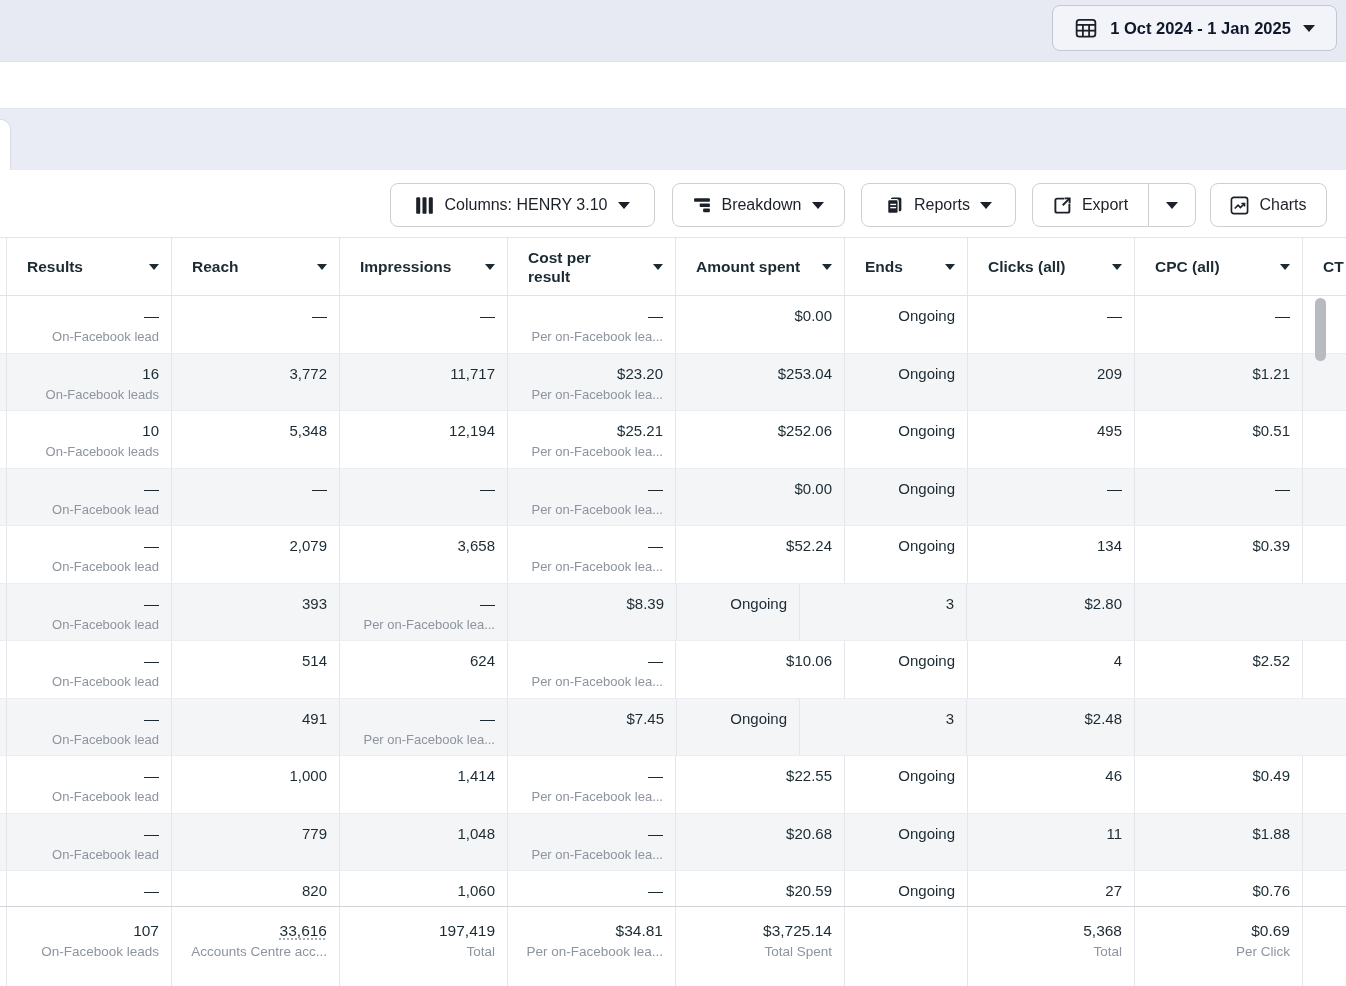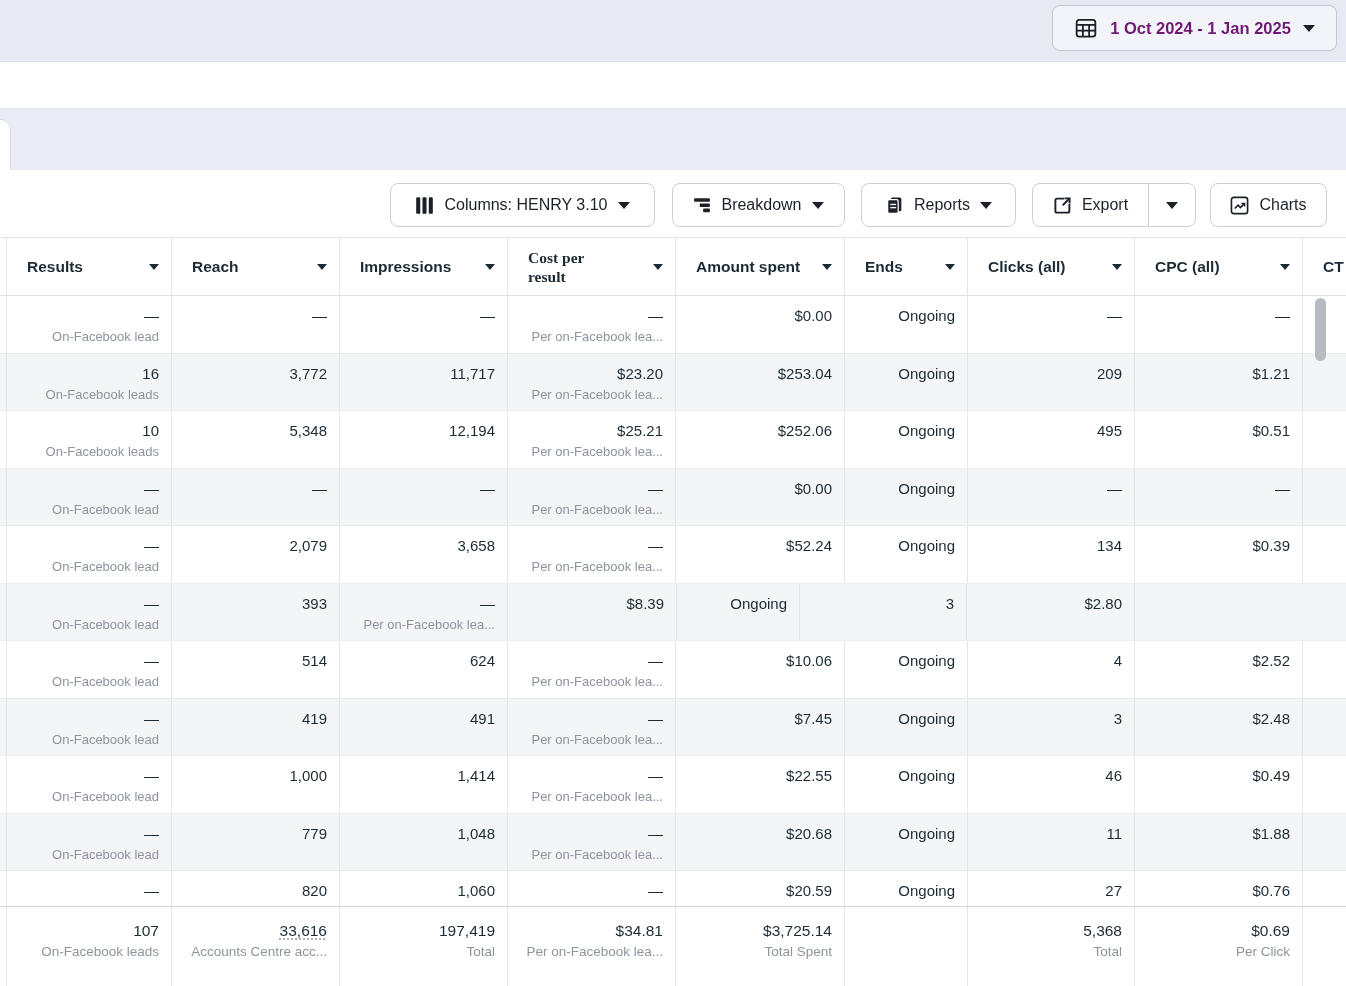--- a/index.html
+++ b/index.html
@@ -10,21 +10,21 @@
     background:var(--banner,#e8eaf3); border-bottom:1px solid #dfe2ec; }
   .band-white { position:absolute; left:0; top:62px; width:1346px; height:46px; background:#fff; }
   .band-mid { position:absolute; left:0; top:108px; width:1346px; height:62px;
     background:var(--sub-banner,#e9ecf4); border-top:1px solid #e2e4ee; }
   .left-tab { position:absolute; left:0; top:10px; width:11px; height:52px;
     background:#fff; border-top-right-radius:10px; border-top:1px solid #d9dce5; border-right:1px solid #d9dce5; }
 
   .date-btn { position:absolute; top:5px; left:1052px; width:285px; height:46px;
     background:#f3f4f9; border:1px solid #c2c6d1; border-radius:8px;
     display:flex; align-items:center; justify-content:center; gap:12px;
-    font-family:inherit; font-size:16.5px; font-weight:700; color:#701a75; cursor:pointer; }
+    font-family:inherit; font-size:16.5px; font-weight:700; color:#0f172a; cursor:pointer; }
   .date-btn svg { display:block; }
 
   .toolbar { position:absolute; left:0; top:170px; width:1346px; height:67px; background:#fff;padding-left:41px; }
   .tbtn { position:absolute; top:13px; height:44px; background:#fff; border:1px solid #ccd0d5;
     border-radius:8px; display:flex; align-items:center; justify-content:center; gap:10px;
     font-family:inherit; font-size:16px; font-weight:500; color:#1c2028; cursor:pointer; }
   .tbtn svg { display:block; flex:none; }
   .btn-columns { left:390px; width:265px; }
   .btn-breakdown { left:672px; width:173px; }
   .btn-reports { left:861px; width:155px; }
@@ -41,21 +41,21 @@
   .table { position:absolute; left:0; top:237px; width:1346px; height:749px; background:#22c55e;
     border-top:1px solid #e2e4e9; }
   .trow, .thead, .tfoot { display:flex; width:1346px; }
   .spacer { width:7px; flex:none; border-right:1px solid var(--border,#e4e6eb); }
   .cell { flex:none; border-right:1px solid var(--border,#e4e6eb); padding:0 12px 0 12px; overflow:hidden; }
   .cell:last-child { border-right:none; flex:1; }
 
   .thead { height:58px; border-bottom:1px solid #dfe2e6; background:#fff; }
   .thead .cell { display:flex; align-items:center; justify-content:space-between; padding-left:20px; }
   .hlabel { font-size:15.5px; font-weight:600; color:#1c2b33; line-height:19px; }
-  .col-cost_per_result .hlabel { max-width:76px;font-family:Liberation Serif, serif; }
+  .col-cost_per_result .hlabel { max-width:76px; }
   .hcaret { width:0; height:0; border-left:5px solid transparent; border-right:5px solid transparent;
     border-top:6px solid #1c2b33; margin-left:6px; flex:none; cursor:pointer; }
 
   .tbody { height:610px; overflow:hidden; }
   .trow { height:57.5px; border-bottom:1px solid #ebedf0; background:#fff; }
   .trow:nth-child(even) { background:var(--row-stripe,#f4f5f7); }
   .trow .cell { padding-top:9px; text-align:right; }
   .val { font-size:15px; line-height:22px; color:#1c2b33; white-space:nowrap; }
   .sub { font-size:13px; line-height:19px; color:var(--text-secondary,#8d949e); white-space:nowrap; }
 
@@ -421,23 +421,20 @@
         <div class="cell col-ctr">
           <div class="val"></div>
         </div>
       </div>
       <div class="trow">
         <div class="spacer"></div>
         <div class="cell col-results" style="width: 165px;">
           <div class="val">—</div>
           <div class="sub">On-Facebook lead</div>
         </div>
-        <div class="cell col-reach" style="width: 168px;">
-          <div class="val">419</div>
-        </div>
         <div class="cell col-impressions" style="width: 168px;">
           <div class="val">491</div>
         </div>
         <div class="cell col-cost_per_result" style="width: 168px;">
           <div class="val">—</div>
           <div class="sub">Per on-Facebook lea...</div>
         </div>
         <div class="cell col-amount_spent" style="width: 169px;">
           <div class="val">$7.45</div>
         </div>

